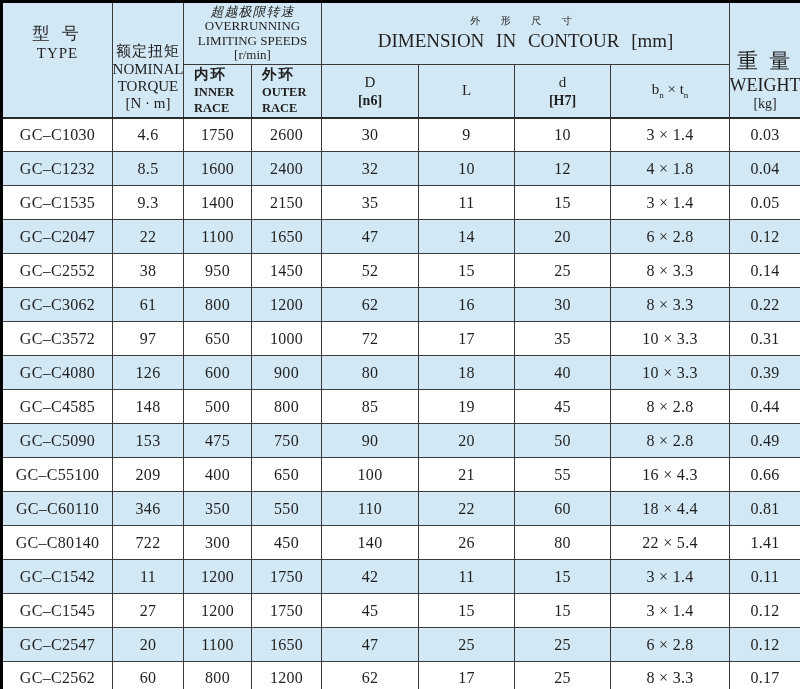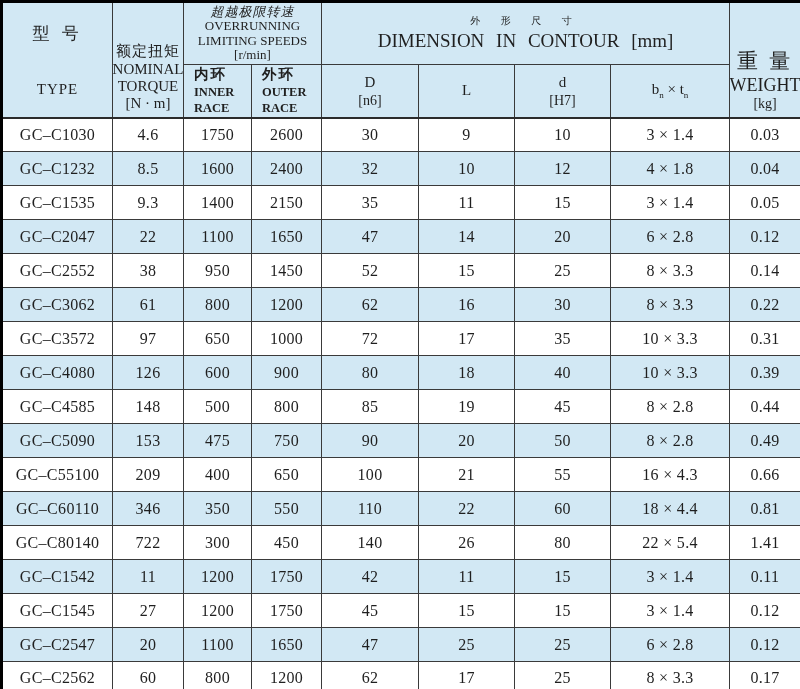--- a/index.html
+++ b/index.html
@@ -47,38 +47,38 @@
   
   .vstack {
     display: flex;
     flex-direction: column;
     align-items: center;
     justify-content: flex-end;
   }
   .vstack.tall { height: 104px; }
   .type-cell .zh { font-size: 17px; letter-spacing: 4px; }
   .type-cell .en { font-size: 15px; letter-spacing: 1px; }
-  .type-cell { height: 72px; justify-content: space-between; padding: 14px 0; box-sizing: border-box; height: 104px; }
+  .type-cell { height: 72px; justify-content: flex-start; padding: 14px 0; box-sizing: border-box; height: 104px; }
   .torque-cell .zh { font-size: 15px; letter-spacing: 1px; }
   .torque-cell .en { font-size: 15px; }
   .speeds-cell { line-height: 1.1; font-size: 13px; padding: 2px 0; }
   .speeds-cell .zh { font-size: 13px; letter-spacing: 1px; font-style: italic; }
   .dim-cell { line-height: 1.35; }
   .dim-cell .zh { font-size: 10px; letter-spacing: 9px; }
   .dim-cell .en { font-size: 19px; word-spacing: 7px; }
   .race-cell {
     text-align: left;
     padding-left: 10px;
     line-height: 1.3;
     font-size: 12.5px;
     font-weight: bold;
   }
   .race-cell .zh { font-size: 14.5px; letter-spacing: 2px; }
   .tol-cell { line-height: 1.25; font-size: 15px; }
-  .tol-cell .tol { font-size: 14px; }
+  .tol-cell .tol { font-size: 14px; font-weight: bold; }
   .l-cell { font-size: 15px; }
   .bt-cell { font-size: 15px; }
   .bt-cell sub { font-size: 9px; }
   .weight-cell .zh { font-size: 21px; letter-spacing: 3px; }
   .weight-cell .en { font-size: 18px; }
   .weight-cell .unit { font-size: 14px; }
 </style>
 </head>
 <body>
 

